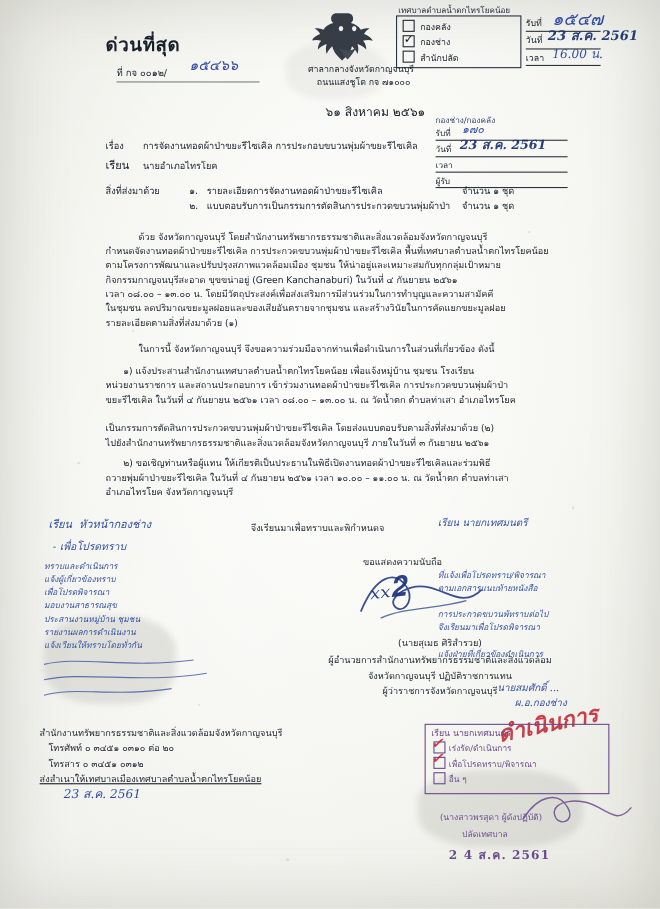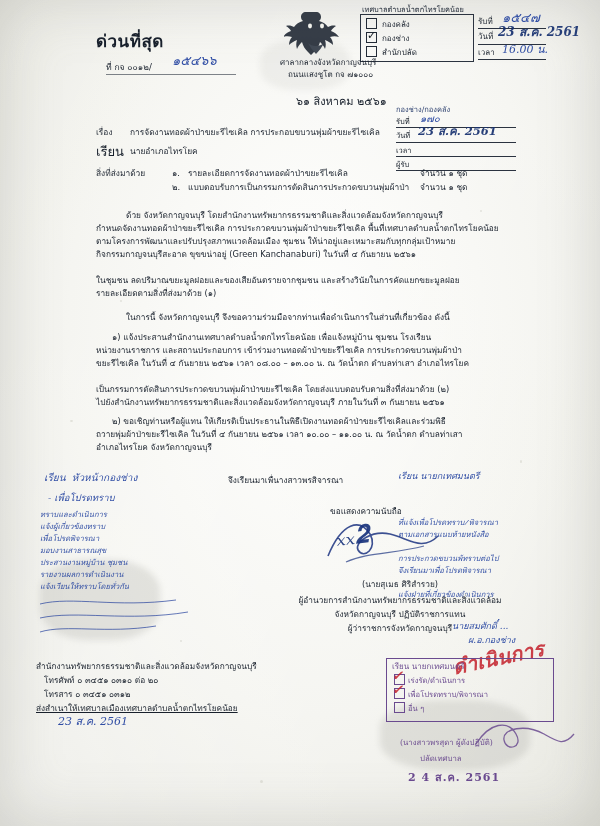--- a/index.html
+++ b/index.html
@@ -91,21 +91,21 @@
     <div class="chk" style="left:14px;top:14px;"></div>
     <div class="t" style="left:30px;top:15px;font-size:8px;">กองคลัง</div>
 
     <div class="chk checked" style="left:14px;top:28px;"></div>
     <div class="t" style="left:30px;top:29px;font-size:8px;">กองช่าง</div>
 
     <div class="chk" style="left:14px;top:42px;"></div>
     <div class="t" style="left:30px;top:43px;font-size:8px;">สำนักปลัด</div>
 
     <div class="t" style="left:126px;top:12px;font-size:8px;">รับที่</div>
-    <div class="hand" style="left:150px;top:8px;font-size:13px;">๑๕๔๗</div>
+    <div class="hand" style="left:150px;top:8px;font-size:16px;">๑๕๔๗</div>
     <div class="line" style="left:126px;top:24px;width:68px;"></div>
 
     <div class="t" style="left:126px;top:27px;font-size:8px;">วันที่</div>
     <div class="hand b" style="left:146px;top:22px;font-size:12px;font-weight:bold;color:#16306f;">23 ส.ค. 2561</div>
     <div class="line" style="left:126px;top:40px;width:68px;"></div>
 
     <div class="t" style="left:126px;top:43px;font-size:8px;">เวลา</div>
     <div class="hand" style="left:150px;top:40px;font-size:11px;">16.00 น.</div>
     <div class="line" style="left:126px;top:55px;width:68px;"></div>
   </div>
@@ -130,51 +130,52 @@
   <div class="line" style="left:106px;top:74px;width:130px;opacity:.6;"></div>
 
   <div class="t" style="left:280px;top:57px;font-size:8px;">ศาลากลางจังหวัดกาญจนบุรี</div>
   <div class="t" style="left:288px;top:69px;font-size:8px;">ถนนแสงชูโต กจ ๗๑๐๐๐</div>
 
   <div class="t" style="left:296px;top:96px;font-size:11px;">๖๑ สิงหาคม ๒๕๖๑</div>
 
   <div class="t" style="left:96px;top:127px;font-size:8.4px;">เรื่อง</div>
   <div class="t" style="left:130px;top:127px;font-size:8.4px;">การจัดงานทอดผ้าป่าขยะรีไซเคิล การประกอบขบวนพุ่มผ้าขยะรีไซเคิล</div>
 
-  <div class="t" style="left:96px;top:146px;font-size:13px;">เรียน</div>
+  <div class="t" style="left:96px;top:146px;font-size:10px;">เรียน</div>
   <div class="t" style="left:130px;top:146px;font-size:8.4px;">นายอำเภอไทรโยค</div>
 
   <div class="t" style="left:96px;top:168px;font-size:8.4px;">สิ่งที่ส่งมาด้วย</div>
   <div class="t" style="left:172px;top:168px;font-size:8.4px;">๑.</div>
   <div class="t" style="left:188px;top:168px;font-size:8.4px;">รายละเอียดการจัดงานทอดผ้าป่าขยะรีไซเคิล</div>
   <div class="t" style="left:420px;top:168px;font-size:8.4px;">จำนวน ๑ ชุด</div>
 
   <div class="t" style="left:172px;top:182px;font-size:8.4px;">๒.</div>
   <div class="t" style="left:188px;top:182px;font-size:8.4px;">แบบตอบรับการเป็นกรรมการตัดสินการประกวดขบวนพุ่มผ้าป่า</div>
   <div class="t" style="left:420px;top:182px;font-size:8.4px;">จำนวน ๑ ชุด</div>
 
   <div class="t body" style="left:126px;top:209px;">ด้วย จังหวัดกาญจนบุรี โดยสำนักงานทรัพยากรธรรมชาติและสิ่งแวดล้อมจังหวัดกาญจนบุรี</div>
   <div class="t body" style="left:96px;top:222px;">กำหนดจัดงานทอดผ้าป่าขยะรีไซเคิล การประกวดขบวนพุ่มผ้าป่าขยะรีไซเคิล พื้นที่เทศบาลตำบลน้ำตกไทรโยคน้อย</div>
   <div class="t body" style="left:96px;top:235px;">ตามโครงการพัฒนาและปรับปรุงสภาพแวดล้อมเมือง ชุมชน ให้น่าอยู่และเหมาะสมกับทุกกลุ่มเป้าหมาย</div>
   <div class="t body" style="left:96px;top:248px;">กิจกรรมกาญจนบุรีสะอาด ขุขขน่าอยู่ (Green Kanchanaburi) ในวันที่ ๔ กันยายน ๒๕๖๑</div>
+  <div class="t body" style="left:96px;top:261px;">เวลา ๐๘.๐๐ – ๑๓.๐๐ น. โดยมีวัตถุประสงค์เพื่อส่งเสริมการมีส่วนร่วมในการทำบุญและความสามัคคี</div>
   <div class="t body" style="left:96px;top:274px;">ในชุมชน ลดปริมาณขยะมูลฝอยและของเสียอันตรายจากชุมชน และสร้างวินัยในการคัดแยกขยะมูลฝอย</div>
   <div class="t body" style="left:96px;top:287px;">รายละเอียดตามสิ่งที่ส่งมาด้วย (๑)</div>
 
   <div class="t body" style="left:126px;top:311px;">ในการนี้ จังหวัดกาญจนบุรี จึงขอความร่วมมือจากท่านเพื่อดำเนินการในส่วนที่เกี่ยวข้อง ดังนี้</div>
 
   <div class="t body" style="left:112px;top:331px;">๑) แจ้งประสานสำนักงานเทศบาลตำบลน้ำตกไทรโยคน้อย เพื่อแจ้งหมู่บ้าน ชุมชน โรงเรียน</div>
   <div class="t body" style="left:96px;top:344px;">หน่วยงานราชการ และสถานประกอบการ เข้าร่วมงานทอดผ้าป่าขยะรีไซเคิล การประกวดขบวนพุ่มผ้าป่า</div>
   <div class="t body" style="left:96px;top:357px;">ขยะรีไซเคิล ในวันที่ ๔ กันยายน ๒๕๖๑ เวลา ๐๘.๐๐ – ๑๓.๐๐ น. ณ วัดน้ำตก ตำบลท่าเสา อำเภอไทรโยค</div>
   <div class="t body" style="left:96px;top:383px;text-align:center;">เป็นกรรมการตัดสินการประกวดขบวนพุ่มผ้าป่าขยะรีไซเคิล โดยส่งแบบตอบรับตามสิ่งที่ส่งมาด้วย (๒)</div>
   <div class="t body" style="left:96px;top:396px;">ไปยังสำนักงานทรัพยากรธรรมชาติและสิ่งแวดล้อมจังหวัดกาญจนบุรี ภายในวันที่ ๓ กันยายน ๒๕๖๑</div>
   <div class="t body" style="left:112px;top:415px;">๒) ขอเชิญท่านหรือผู้แทน ให้เกียรติเป็นประธานในพิธีเปิดงานทอดผ้าป่าขยะรีไซเคิลและร่วมพิธี</div>
   <div class="t body" style="left:96px;top:428px;">ถวายพุ่มผ้าป่าขยะรีไซเคิล ในวันที่ ๔ กันยายน ๒๕๖๑ เวลา ๑๐.๐๐ – ๑๑.๐๐ น. ณ วัดน้ำตก ตำบลท่าเสา</div>
   <div class="t body" style="left:96px;top:441px;">อำเภอไทรโยค จังหวัดกาญจนบุรี</div>
 
-  <div class="t body" style="left:228px;top:474px;">จึงเรียนมาเพื่นางสาวพรสิจารณา</div>
+  <div class="t body" style="left:228px;top:474px;">จึงเรียนมาเพื่อทราบและพิกำหนดจ</div>
 
   <div class="t body" style="left:330px;top:505px;">ขอแสดงความนับถือ</div>
 
   <div class="sig" style="left:336px;top:520px;font-size:26px;transform:rotate(-6deg);">ₓₓ𝟐</div>
   <svg style="position:absolute;left:320px;top:512px;width:130px;height:56px;">
     <path d="M8,44 C22,10 40,6 50,22 C58,36 44,48 38,38 C34,30 52,18 70,22 C88,26 102,40 118,24" fill="none" stroke="#1b3380" stroke-width="1.6" opacity=".85"></path>
     <path d="M26,50 C48,40 74,42 104,34" fill="none" stroke="#1b3380" stroke-width="1.2" opacity=".7"></path>
   </svg>
 
   <div class="t body center" style="left:300px;top:578px;width:200px;white-space:normal;">(นายสุเมธ  ศิริสำรวย)</div>
@@ -197,21 +198,21 @@
   <div class="hand sm" style="left:40px;top:570px;">รายงานผลการดำเนินงาน</div>
   <div class="hand sm" style="left:40px;top:582px;">แจ้งเวียนให้ทราบโดยทั่วกัน</div>
   <svg style="position:absolute;left:36px;top:592px;width:180px;height:46px;">
     <path d="M4,12 C36,4 80,16 140,8" fill="none" stroke="#24409c" stroke-width="1" opacity=".7"></path>
     <path d="M4,26 C40,18 92,30 152,20" fill="none" stroke="#24409c" stroke-width="1" opacity=".7"></path>
     <path d="M4,40 C30,32 70,42 120,34" fill="none" stroke="#24409c" stroke-width="1" opacity=".7"></path>
   </svg>
   <div class="hand" style="left:58px;top:716px;font-size:11px;">23 ส.ค. 2561</div>
 
   <div class="hand" style="left:398px;top:470px;font-size:9px;">เรียน นายกเทศมนตรี</div>
-  <div class="hand sm" style="left:398px;top:518px;font-family:Liberation Mono, monospace;">ที่แจ้งเพื่อโปรดทราบ/พิจารณา</div>
+  <div class="hand sm" style="left:398px;top:518px;">ที่แจ้งเพื่อโปรดทราบ/พิจารณา</div>
   <div class="hand sm" style="left:398px;top:530px;text-align:center;">ตามเอกสารแนบท้ายหนังสือ</div>
   <div class="hand sm" style="left:398px;top:566px;margin-top:24px;">แจ้งฝ่ายที่เกี่ยวข้องดำเนินการ</div>
   <div class="hand sm" style="left:398px;top:554px;">การประกวดขบวนพ้ทราบต่อไป</div>
   <div class="hand sm" style="left:398px;top:566px;">จึงเรียนมาเพื่อโปรดพิจารณา</div>
   <div class="hand" style="left:452px;top:620px;font-size:9px;">นายสมศักดิ์ ...</div>
   <div class="hand" style="left:468px;top:634px;font-size:9px;">ผ.อ.กองช่าง</div>
 
   <div class="redscrawl" style="left:452px;top:642px;font-size:20px;">ดำเนินการ</div>
 
   <div class="purple-box" style="left:386px;top:658px;width:166px;height:62px;"></div>

